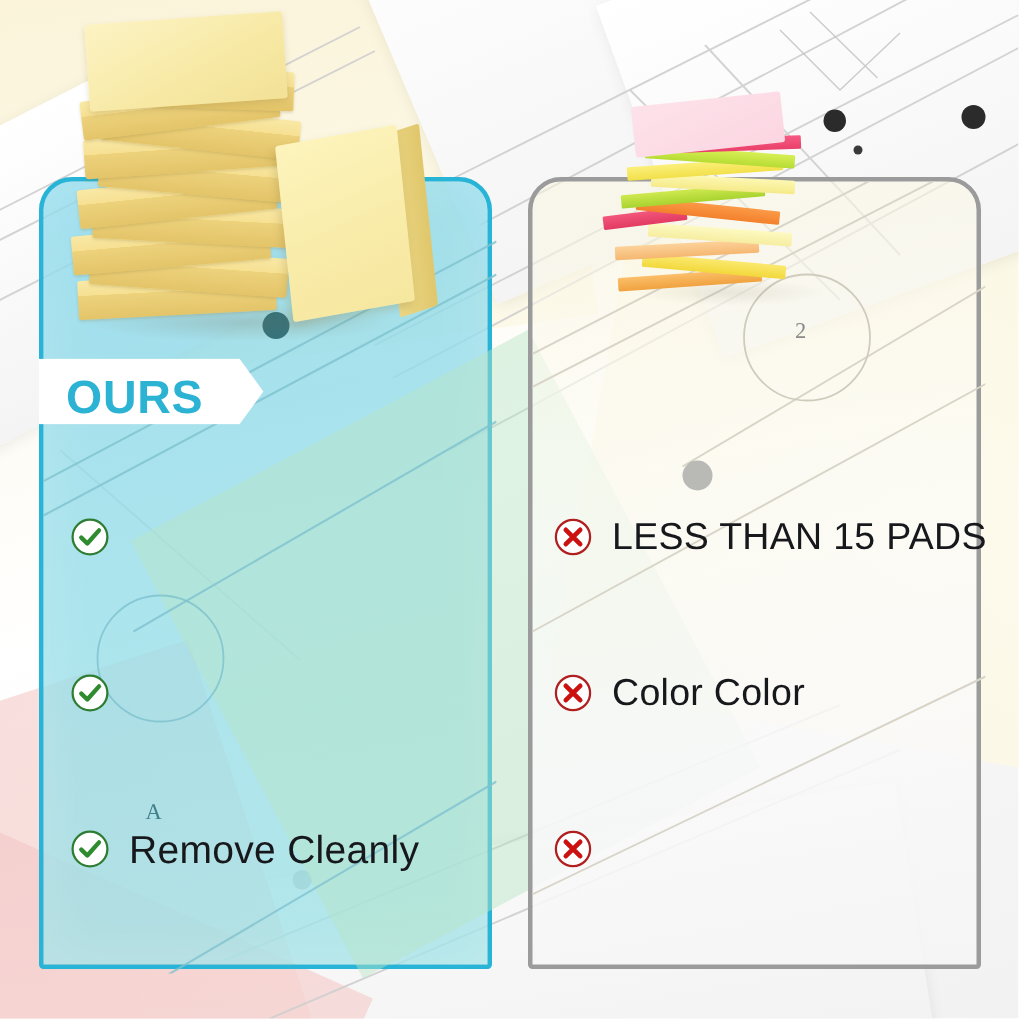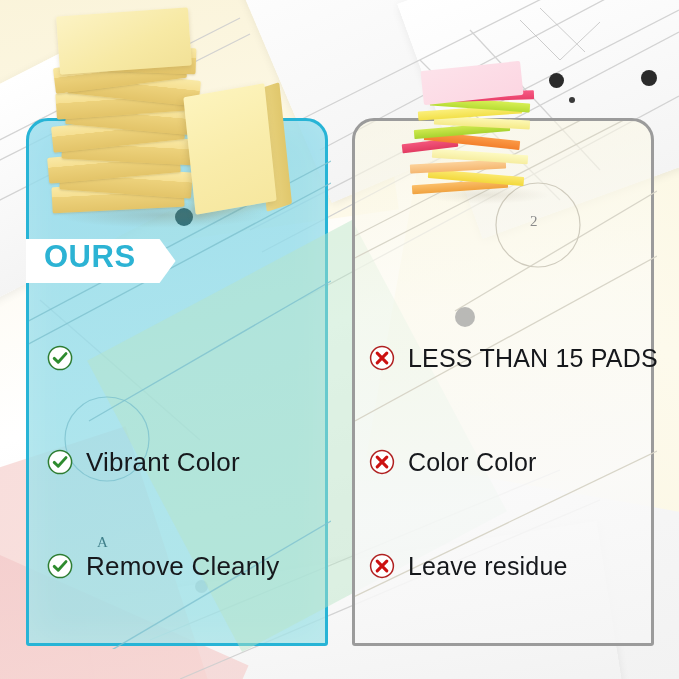--- a/index.html
+++ b/index.html
@@ -96,21 +96,21 @@
     left:352px; width:302px;
     border:3px solid #9b9b9b;
     border-radius:22px 22px 3px 3px;
     background:linear-gradient(170deg, rgba(250,246,223,.55) 0%, rgba(252,251,244,.72) 35%, rgba(250,250,250,.85) 70%, rgba(245,245,245,.9) 100%);
   }
 
   
   .badge {
     position:absolute;
     height:44px;
-    display:flex; align-items:flex-start;
+    display:flex; align-items:flex-end;
     padding:0 32px 0 18px;
     font-size:31px; font-weight:bold;
     letter-spacing:.5px;
   }
   .badge-ours {
     left:-3px; top:118px;
     background:#ffffff;
     color:#2cb3d4;
     border-radius:0 6px 6px 0;
     clip-path:polygon(0 0, calc(100% - 16px) 0, 100% 50%, calc(100% - 16px) 100%, 0 100%);
@@ -270,21 +270,20 @@
           <circle cx="13" cy="13" r="11.6" fill="#ffffff" stroke="#2e7d32" stroke-width="1.5"></circle>
           <path d="M7.2 13.4 L11.2 17.3 L19 8.6" fill="none" stroke="#2e8b2e" stroke-width="2.9" stroke-linecap="round" stroke-linejoin="round"></path>
         </svg>
       </div>
 
       <div class="feature">
         <svg class="ico" viewBox="0 0 26 26">
           <circle cx="13" cy="13" r="11.6" fill="#ffffff" stroke="#2e7d32" stroke-width="1.5"></circle>
           <path d="M7.2 13.4 L11.2 17.3 L19 8.6" fill="none" stroke="#2e8b2e" stroke-width="2.9" stroke-linecap="round" stroke-linejoin="round"></path>
         </svg>
-        <span class="feature-label">Vibrant Color</span>
       </div>
 
       <div class="feature">
         <svg class="ico" viewBox="0 0 26 26">
           <circle cx="13" cy="13" r="11.6" fill="#ffffff" stroke="#2e7d32" stroke-width="1.5"></circle>
           <path d="M7.2 13.4 L11.2 17.3 L19 8.6" fill="none" stroke="#2e8b2e" stroke-width="2.9" stroke-linecap="round" stroke-linejoin="round"></path>
         </svg>
         <span class="feature-label">Remove Cleanly</span>
       </div>
 
@@ -323,21 +322,20 @@
           <path d="M8.2 8.2 L17.8 17.8 M17.8 8.2 L8.2 17.8" fill="none" stroke="#cc1111" stroke-width="3.1" stroke-linecap="round"></path>
         </svg>
         <span class="feature-label">Color Color</span>
       </div>
 
       <div class="feature">
         <svg class="ico" viewBox="0 0 26 26">
           <circle cx="13" cy="13" r="11.4" fill="#ffffff" stroke="#b02020" stroke-width="1.5"></circle>
           <path d="M8.2 8.2 L17.8 17.8 M17.8 8.2 L8.2 17.8" fill="none" stroke="#cc1111" stroke-width="3.1" stroke-linecap="round"></path>
         </svg>
-        <span class="feature-label">Leave residue</span>
       </div>
 
     </div>
   </div>
 
   <div class="stack" style="left:46px;top:16px;width:250px;height:206px;">
 
     <div class="stack-shadow" style="left:10px;top:186px;width:210px;height:26px;"></div>
 
     <div class="pad pad-y" style="left:6px;  top:168px; transform:rotate(-3deg);"></div>

